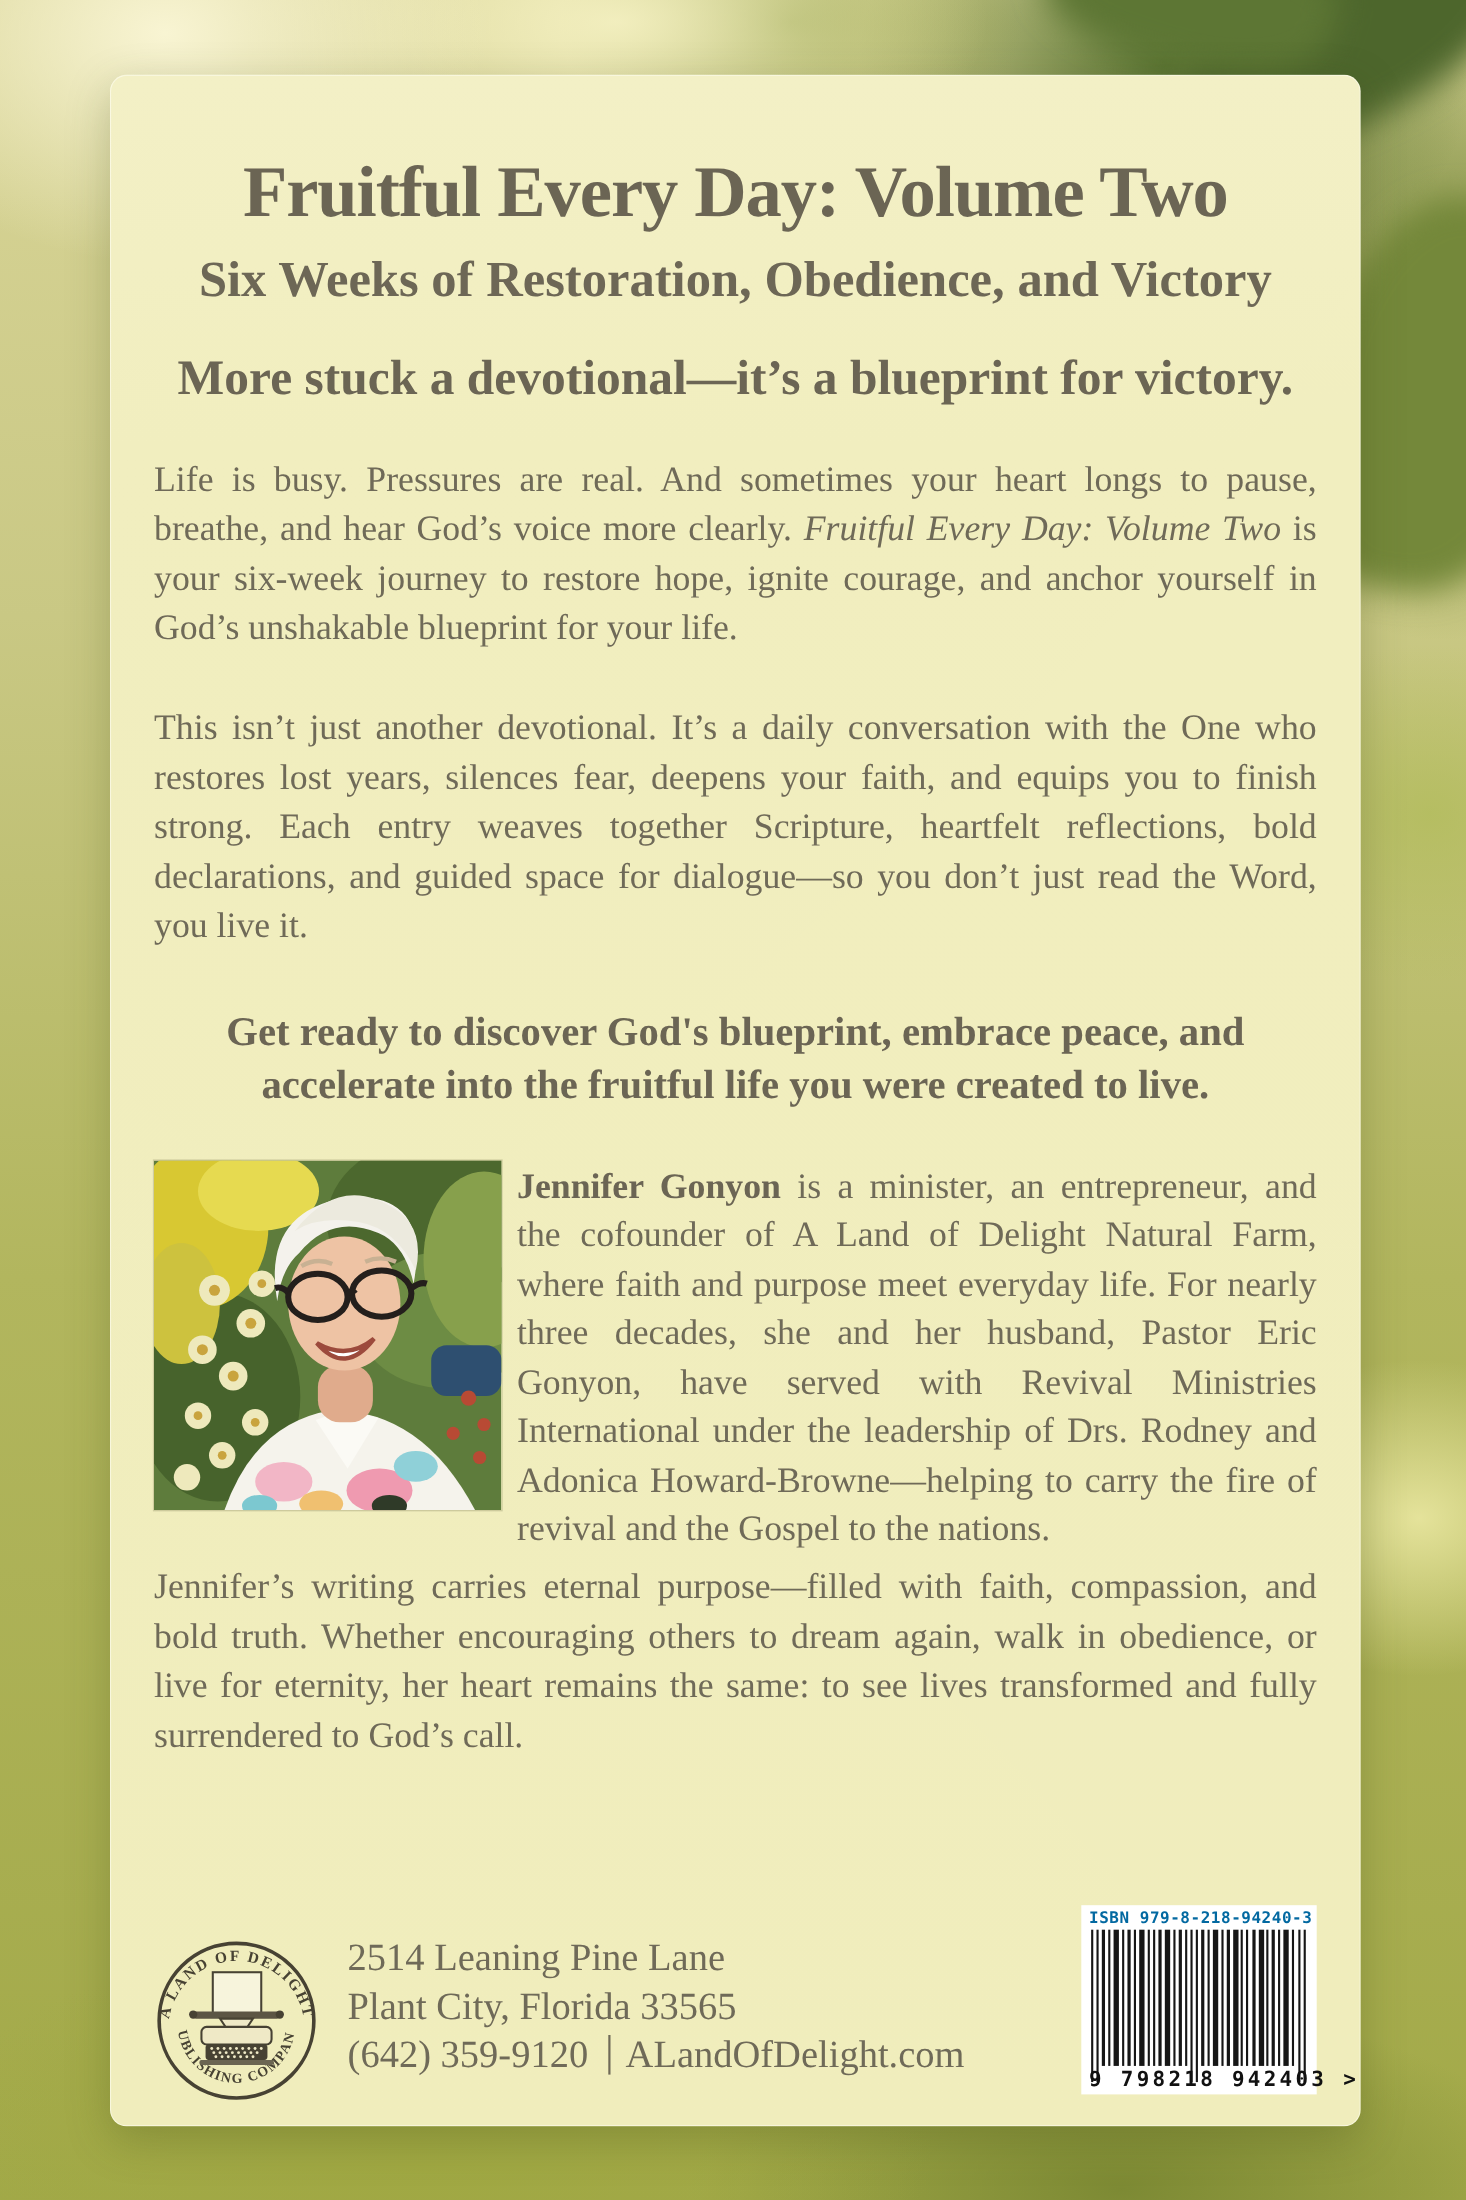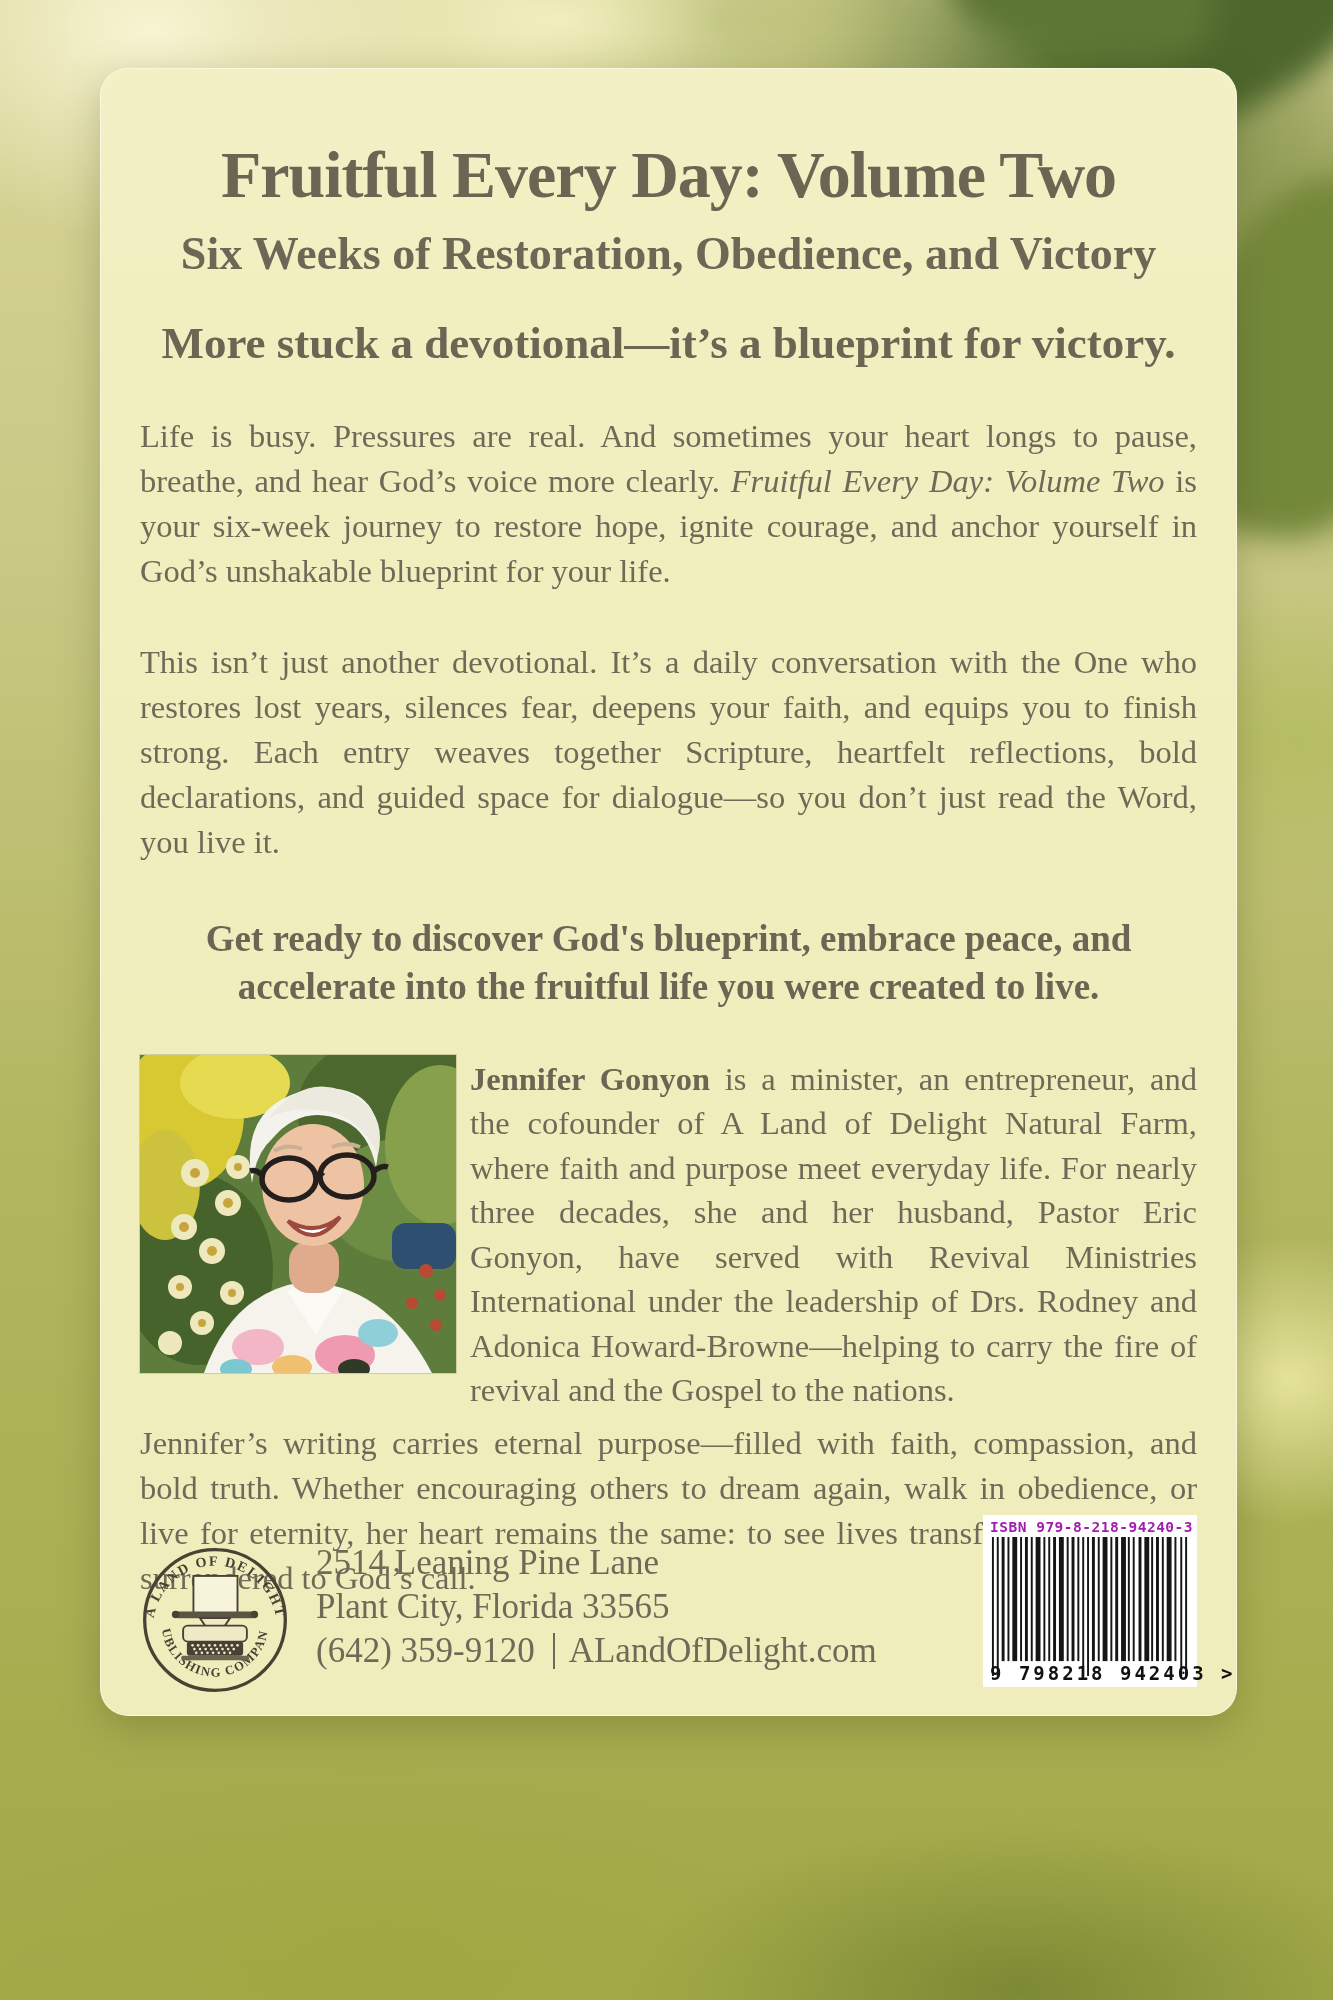--- a/index.html
+++ b/index.html
@@ -18,22 +18,22 @@
       radial-gradient(650px 280px at 380px 1960px, rgba(160,168,66,.9), rgba(160,168,66,0) 72%),
       radial-gradient(560px 240px at 1020px 1990px, rgba(118,132,48,.85), rgba(118,132,48,0) 70%),
       linear-gradient(180deg,#d9d598 0%,#c9c884 28%,#b2b65e 58%,#a2a948 100%);
   }
   .leaf{position:absolute;filter:blur(14px);border-radius:50% 20% 55% 30%;}
   .leaf.l1{width:330px;height:150px;right:-60px;top:-40px;background:#4d662c;transform:rotate(-24deg);}
   .leaf.l2{width:260px;height:120px;right:120px;top:-60px;background:#5d7634;transform:rotate(18deg);}
   .leaf.l3{width:220px;height:360px;right:-90px;top:180px;background:#74883a;transform:rotate(8deg);}
 
   .card{
-    position:absolute;left:100px;top:68px;width:1137px;height:1648px;
-    box-sizing:border-box;border-radius:28px;
+    position:absolute;left:100px;top:68px;width:1137px;height:1865px;
+    box-sizing:border-box;border-radius:15px;
     background:linear-gradient(180deg,#f3f0c6 0%,#f1eebf 18%,#f0edbc 100%);
     border:1px solid rgba(255,255,248,.55);
     box-shadow:0 12px 40px rgba(62,72,22,.28);
     padding:58px 39px 18px 39px;
     color:#6f6a58;
   }
   h1.title{margin:14px 0 0 0;text-align:center;font-size:66px;line-height:1.04;font-weight:bold;color:#6b6554;letter-spacing:-1px;}
   h2.subtitle{margin:20px 0 0 0;text-align:center;font-size:46px;line-height:1.06;font-weight:bold;color:#6d6756;}
   p.tagline{margin:42px 0 0 0;text-align:center;font-size:45px;line-height:1.05;font-weight:bold;color:#6b6554;}
   p.body-para{margin:46px 0 0 0;font-size:32.5px;line-height:45px;text-align:justify;text-align-last:left;hyphens:none;}
@@ -45,21 +45,21 @@
   p.bio{flex:1;margin:2px 0 0 0;font-size:32.5px;line-height:44.5px;text-align:justify;text-align-last:left;}
   p.bio strong{font-weight:bold;color:#6b6554;}
   p.bio2{margin-top:8px;}
   .footer{position:absolute;left:39px;right:39px;bottom:16px;display:flex;align-items:flex-end;}
   .seal{width:150px;height:150px;margin-bottom:4px;}
   .address{margin-left:26px;margin-bottom:26px;font-size:35px;line-height:44px;color:#6f6a58;}
   .phone-row{display:flex;align-items:center;}
   .vbar{display:inline-block;width:0;height:36px;border-left:2.5px solid #6f6a58;margin:0 14px 0 18px;}
   .barcode{margin-left:auto;width:214px;height:172px;background:#ffffff;box-sizing:border-box;
     padding:4px 7px 3px 7px;display:flex;flex-direction:column;align-items:stretch;margin-bottom:12px;}
-  .isbn{font-family:"DejaVu Sans Mono", monospace;font-size:14.5px;font-weight:bold;letter-spacing:.5px;color:#a21caf;text-align:center;white-space:nowrap;}
+  .isbn{font-family:"DejaVu Sans Mono", monospace;font-size:14.5px;font-weight:bold;letter-spacing:.5px;color:#0369a1;text-align:center;white-space:nowrap;}
   .bars{flex:1;margin-top:2px;}
   .digits{font-family:"DejaVu Sans Mono", monospace;font-size:19px;font-weight:bold;color:#111;text-align:center;letter-spacing:3px;margin-top:-14px;background:transparent;white-space:nowrap;}
 </style>
 </head>
 <body>
 
 <div class="leaf l1"></div>
 <div class="leaf l2"></div>
 <div class="leaf l3"></div>
 

